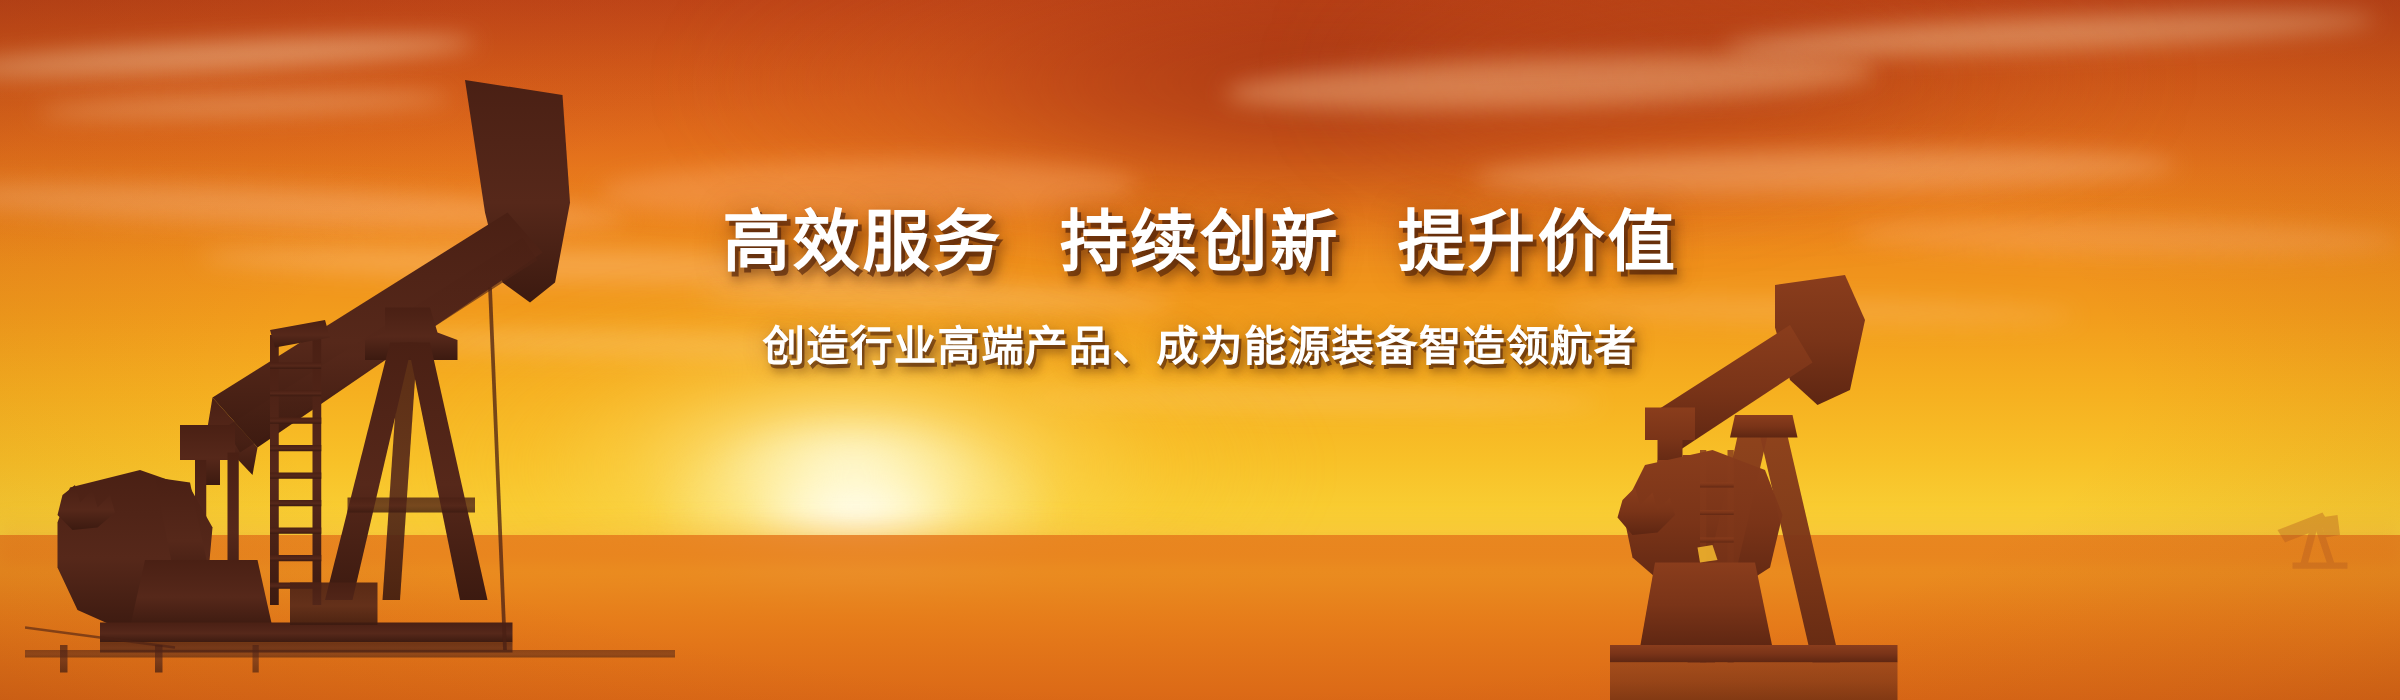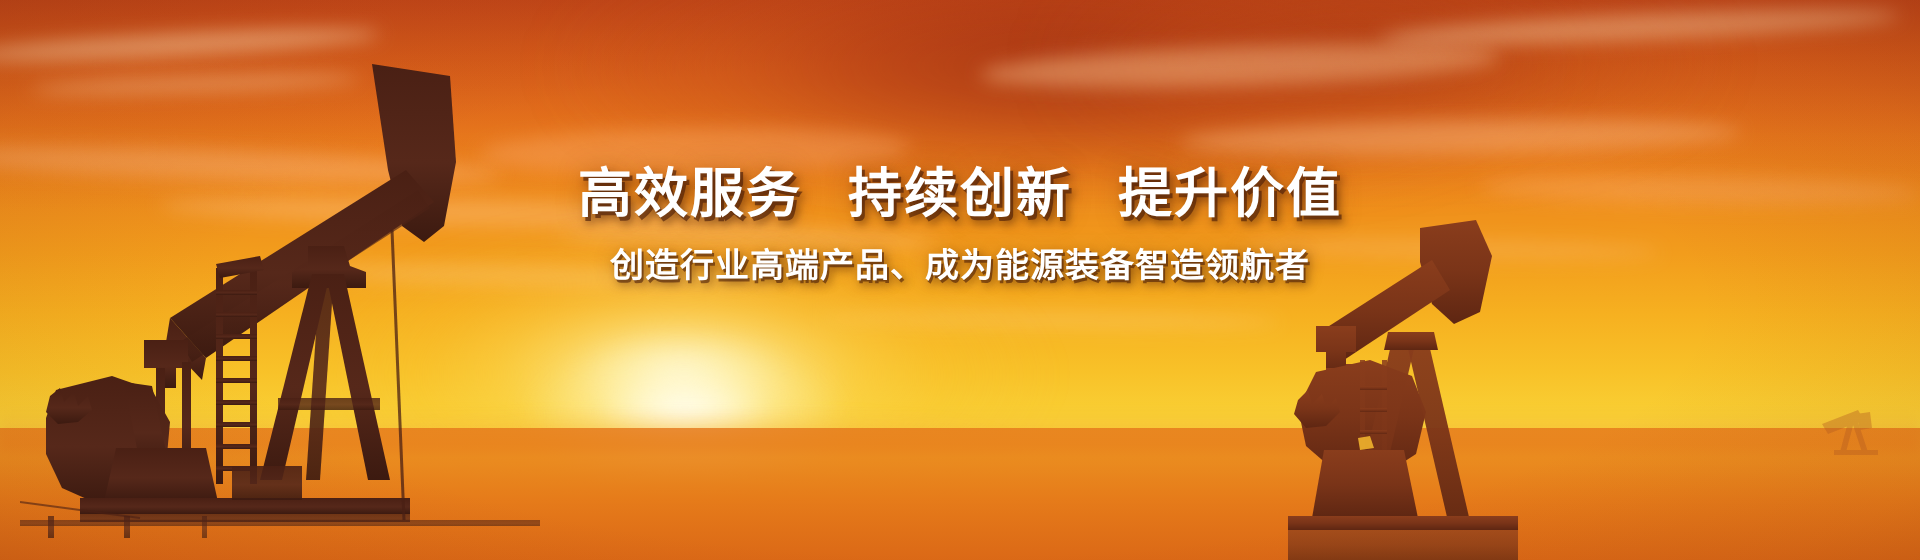--- a/index.html
+++ b/index.html
@@ -131,21 +131,21 @@
     letter-spacing:2px;
     line-height:1.18;
     white-space:nowrap;
     text-shadow:
        3px 4px 0 rgba(72,28,8,.62),
        5px 7px 9px rgba(60,22,6,.55),
        0 0 26px rgba(120,45,10,.35);
   }
   .headline .gap{display:inline-block;width:46px;}
   .subhead{
-    margin-top:12px;
+    margin-top:24px;
     font-size:34px;
     font-weight:700;
     color:#ffffff;
     letter-spacing:1px;
     white-space:nowrap;
     text-shadow:
        2px 3px 0 rgba(72,28,8,.58),
        4px 5px 8px rgba(60,22,6,.50),
        0 0 20px rgba(120,45,10,.30);
   }

